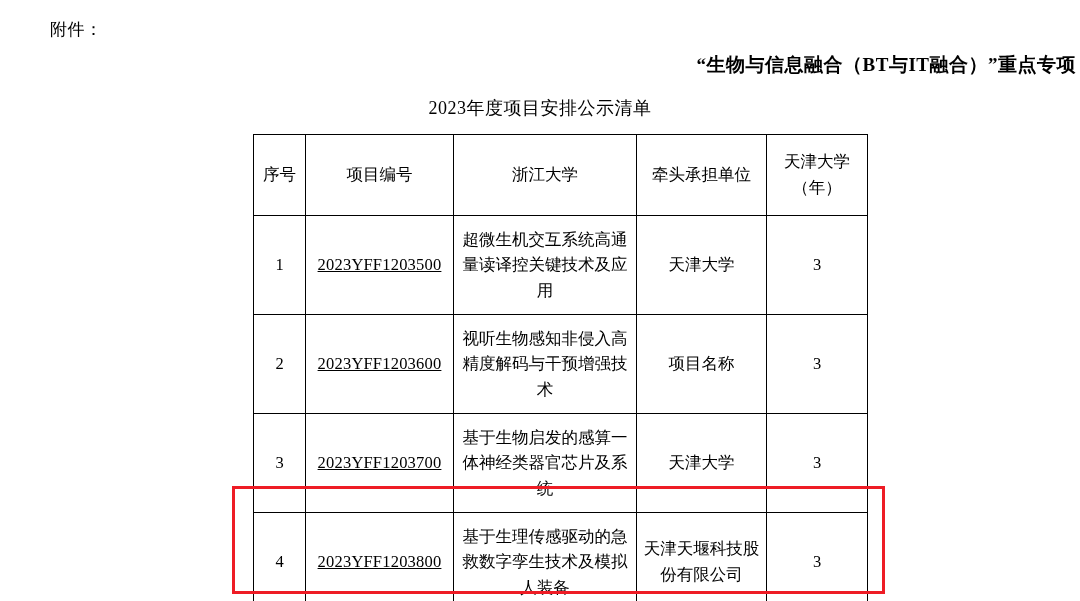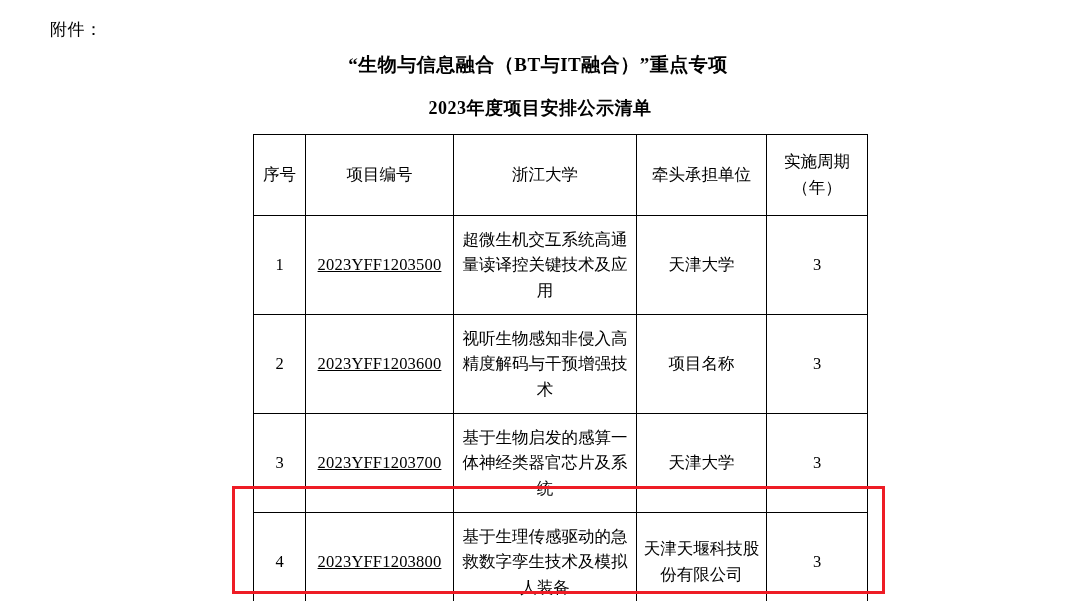--- a/index.html
+++ b/index.html
@@ -27,33 +27,33 @@
     top: 18px;
     font-size: 17px;
     letter-spacing: 0.5px;
     margin-left: 32px;
   }
   .doc-title {
     position: absolute;
     left: 0;
     right: 4px;
     top: 52px;
-    text-align: center;
+    text-align: right;
     font-size: 19px;
     font-weight: bold;
     letter-spacing: 0.5px;
   }
   .doc-subtitle {
     position: absolute;
     left: 0;
     right: 0;
     top: 96px;
     text-align: center;
     font-size: 18px;
-    font-weight: bold;
+    font-weight: normal;
     letter-spacing: 0.5px;
   }
   .table-wrap {
     position: absolute;
     left: 253px;
     top: 134px;
     width: 614px;
   }
   table.listing {
     border-collapse: collapse;
@@ -121,21 +121,21 @@
         <col class="c-name">
         <col class="c-org">
         <col class="c-years">
       </colgroup>
       <tbody>
         <tr class="header-row">
           <td>序号</td>
           <td>项目编号</td>
           <td>浙江大学</td>
           <td>牵头承担单位</td>
-          <td>实施周期（年）</td>
+          <td>天津大学（年）</td>
         </tr>
 
         <tr class="body-row">
           <td>1</td>
           <td class="cell-code">2023YFF1203500</td>
           <td class="cell-name">超微生机交互系统高通量读译控关键技术及应用</td>
           <td class="cell-org">天津大学</td>
           <td>3</td>
         </tr>
 

